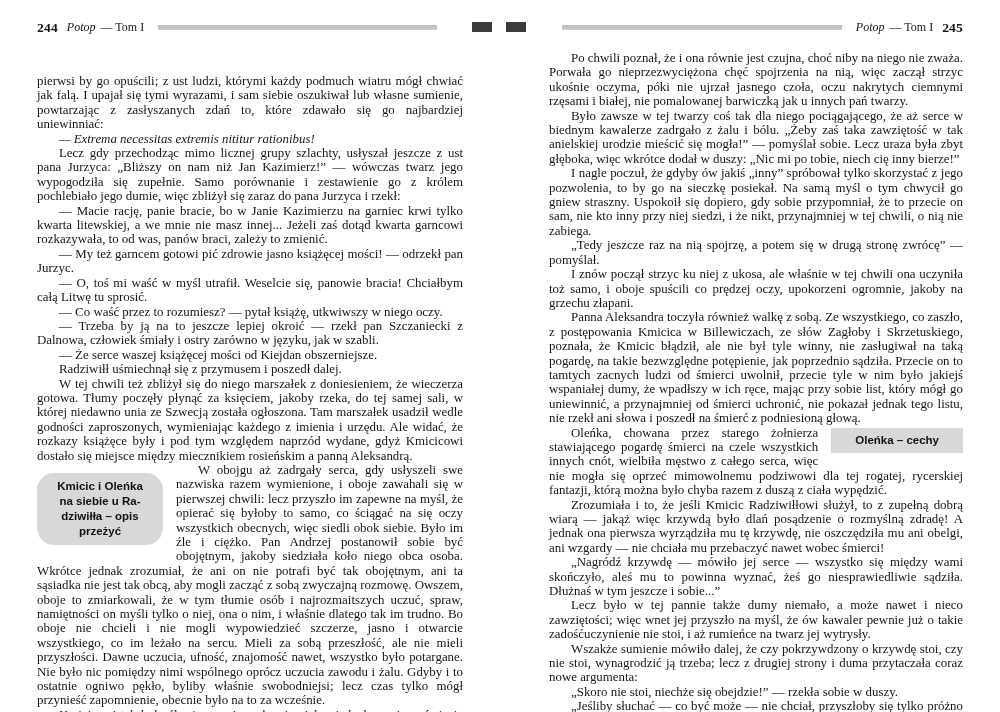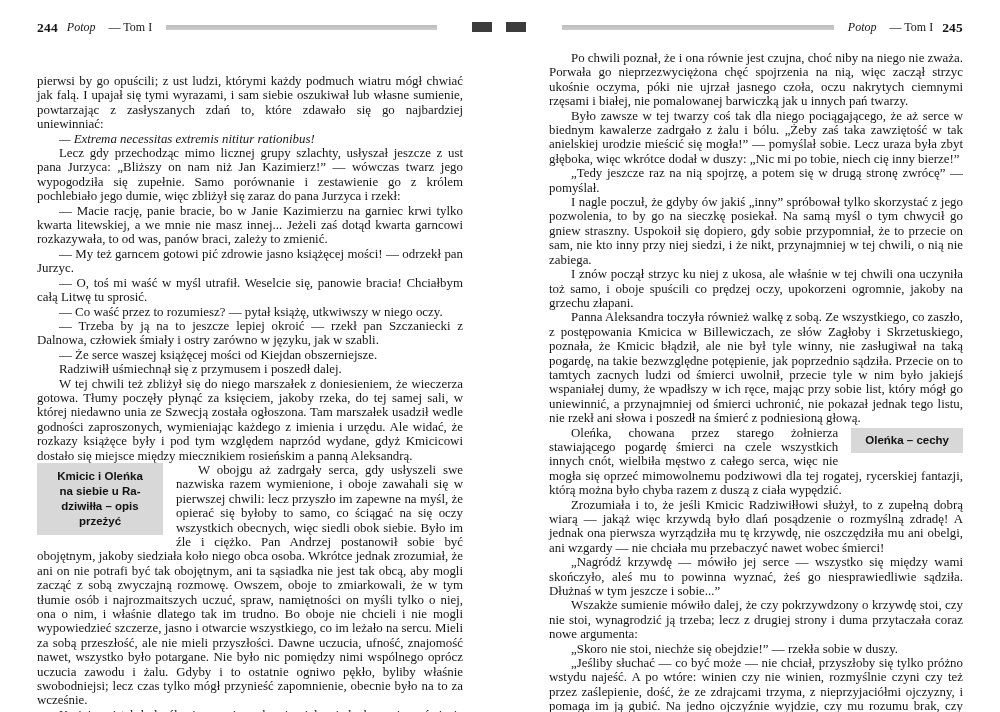--- a/index.html
+++ b/index.html
@@ -8,21 +8,21 @@
 
   .canvas { position: absolute; top: 0; left: 0; width: 1000px; height: 712px; background: #ffffff; }
 
   .page { position: absolute; top: 21px; }
   .page-left  { left: 37px;  width: 426px; }
   .page-right { left: 549px; width: 414px; }
 
   .page-header { display: flex; align-items: center; height: 13px; font-size: 12px; }
   .pg-num { font-weight: bold; font-size: 13.5px; letter-spacing: .2px; }
   .run-title { font-style: italic; }
-  .run-vol { font-style: normal; margin-left: 13px; }
+  .run-vol { font-style: normal; margin-left: 5px; }
   .page-left  .run-title { margin-left: 9px; }
   .page-right .run-vol   { margin-right: 9px; }
   .hdr-rule { flex: 1; height: 5px; background: linear-gradient(#bdbdbd, #cccccc); }
   .page-left  .hdr-rule { margin-left: 14px; margin-right: 26px; }
   .page-right .hdr-rule { margin-left: 13px; margin-right: 14px; }
 
   .gutter-mark { position: absolute; top: 22px; height: 10px; width: 20px; background: #3c3c3c; }
   .gutter-mark.gm-left  { left: 472px; }
   .gutter-mark.gm-right { left: 506px; }
 
@@ -30,22 +30,22 @@
   .para { text-indent: 22px; }
   .para.noindent { text-indent: 0; margin-top: 40px; }
   .para.latin { font-style: italic; }
 
   .mnote {
     background: #d8d8d8; color: #111;
     font-family: "Liberation Sans", "DejaVu Sans", sans-serif;
     font-weight: bold; font-size: 11.5px; line-height: 15px;
     text-align: center; text-indent: 0;
   }
-  .mnote-left  { float: left;  width: 126px; padding: 6px 20px; margin: 0 13px 8px 0; }
-  .mnote-right { float: right; padding: 5px 14px; margin: 2px 0 10px 13px; }
+  .mnote-left  { float: left;  width: 126px; padding: 6px 20px; margin: 10px 13px 8px 0; border-radius: 17px; }
+  .mnote-right { float: right; padding: 5px 24px; margin: 2px 0 10px 13px; }
   .mnote .mnote-line { display: block; text-indent: 0; }
 </style>
 </head>
 <body>
 
 <div class="canvas">
 
   <div class="page page-left">
     <div class="page-header">
       <span class="pg-num">244</span>
@@ -81,32 +81,33 @@
   <div class="page page-right">
     <div class="page-header">
       <span class="hdr-rule"></span>
       <span class="run-title">Potop</span>
       <span class="run-vol">— Tom I</span>
       <span class="pg-num">245</span>
     </div>
     <div class="page-body">
       <p class="para">Po chwili poznał, że i ona równie jest czujna, choć niby na niego nie zważa. Porwała go nieprzezwyciężona chęć spojrzenia na nią, więc zaczął strzyc ukośnie oczyma, póki nie ujrzał jasnego czoła, oczu nakrytych ciemnymi rzęsami i białej, nie pomalowanej barwiczką jak u innych pań twarzy.</p>
       <p class="para">Było zawsze w tej twarzy coś tak dla niego pociągającego, że aż serce w biednym kawalerze zadrgało z żalu i bólu. „Żeby zaś taka zawziętość w tak anielskiej urodzie mieścić się mogła!” — pomyślał sobie. Lecz uraza była zbyt głęboka, więc wkrótce dodał w duszy: „Nic mi po tobie, niech cię inny bierze!”</p>
+      <p class="para">I nagle poczuł, że gdyby ów jakiś „inny” spróbował tylko skorzystać z jego pozwolenia, to by go na sieczkę posiekał. Na samą myśl o tym chwycił go gniew straszny. Uspokoił się dopiero, gdy sobie przypomniał, że to przecie on sam, nie kto inny przy niej siedzi, i że nikt, przynajmniej w tej chwili, o nią nie zabiega.</p>
       <p class="para">„Tedy jeszcze raz na nią spojrzę, a potem się w drugą stronę zwrócę” — pomyślał.</p>
-      <p class="para">I nagle poczuł, że gdyby ów jakiś „inny” spróbował tylko skorzystać z jego pozwolenia, to by go na sieczkę posiekał. Na samą myśl o tym chwycił go gniew straszny. Uspokoił się dopiero, gdy sobie przypomniał, że to przecie on sam, nie kto inny przy niej siedzi, i że nikt, przynajmniej w tej chwili, o nią nie zabiega.</p>
       <p class="para">I znów począł strzyc ku niej z ukosa, ale właśnie w tej chwili ona uczyniła toż samo, i oboje spuścili co prędzej oczy, upokorzeni ogromnie, jakoby na grzechu złapani.</p>
       <p class="para">Panna Aleksandra toczyła również walkę z sobą. Ze wszystkiego, co zaszło, z postępowania Kmicica w Billewiczach, ze słów Zagłoby i Skrzetuskiego, poznała, że Kmicic błądził, ale nie był tyle winny, nie zasługiwał na taką pogardę, na takie bezwzględne potępienie, jak poprzednio sądziła. Przecie on to tamtych zacnych ludzi od śmierci uwolnił, przecie tyle w nim było jakiejś wspaniałej dumy, że wpadłszy w ich ręce, mając przy sobie list, który mógł go uniewinnić, a przynajmniej od śmierci uchronić, nie pokazał jednak tego listu, nie rzekł ani słowa i poszedł na śmierć z podniesioną głową.</p>
       <p class="para">
         <span class="mnote mnote-right">
           <span class="mnote-line">Oleńka – cechy</span>
         </span>
         <span>Oleńka, chowana przez starego żołnierza stawiającego pogardę śmierci na czele wszystkich innych cnót, wielbiła męstwo z całego serca, więc nie mogła się oprzeć mimowolnemu podziwowi dla tej rogatej, rycerskiej fantazji, którą można było chyba razem z duszą z ciała wypędzić.</span>
       </p>
       <p class="para">Zrozumiała i to, że jeśli Kmicic Radziwiłłowi służył, to z zupełną dobrą wiarą — jakąż więc krzywdą było dlań posądzenie o rozmyślną zdradę! A jednak ona pierwsza wyrządziła mu tę krzywdę, nie oszczędziła mu ani obelgi, ani wzgardy — nie chciała mu przebaczyć nawet wobec śmierci!</p>
       <p class="para">„Nagródź krzywdę — mówiło jej serce — wszystko się między wami skończyło, aleś mu to powinna wyznać, żeś go niesprawiedliwie sądziła. Dłużnaś w tym jeszcze i sobie...”</p>
+      <p class="para">Lecz było w tej pannie także dumy niemało, a może nawet i nieco zawziętości; więc wnet jej przyszło na myśl, że ów kawaler pewnie już o takie zadośćuczynienie nie stoi, i aż rumieńce na twarz jej wytrysły.</p>
       <p class="para">Wszakże sumienie mówiło dalej, że czy pokrzywdzony o krzywdę stoi, czy nie stoi, wynagrodzić ją trzeba; lecz z drugiej strony i duma przytaczała coraz nowe argumenta:</p>
       <p class="para">„Skoro nie stoi, niechże się obejdzie!” — rzekła sobie w duszy.</p>
       <p class="para">„Jeśliby słuchać — co być może — nie chciał, przyszłoby się tylko próżno wstydu najeść. A po wtóre: winien czy nie winien, rozmyślnie czyni czy też przez zaślepienie, dość, że ze zdrajcami trzyma, z nieprzyjaciółmi ojczyzny, i pomaga im ją gubić. Na jedno ojczyźnie wyjdzie, czy mu rozumu brak, czy uczciwości. Bóg go może unie-</p>
     </div>
   </div>
 
   <div class="gutter-mark gm-left"></div>
   <div class="gutter-mark gm-right"></div>
 
 </div>

